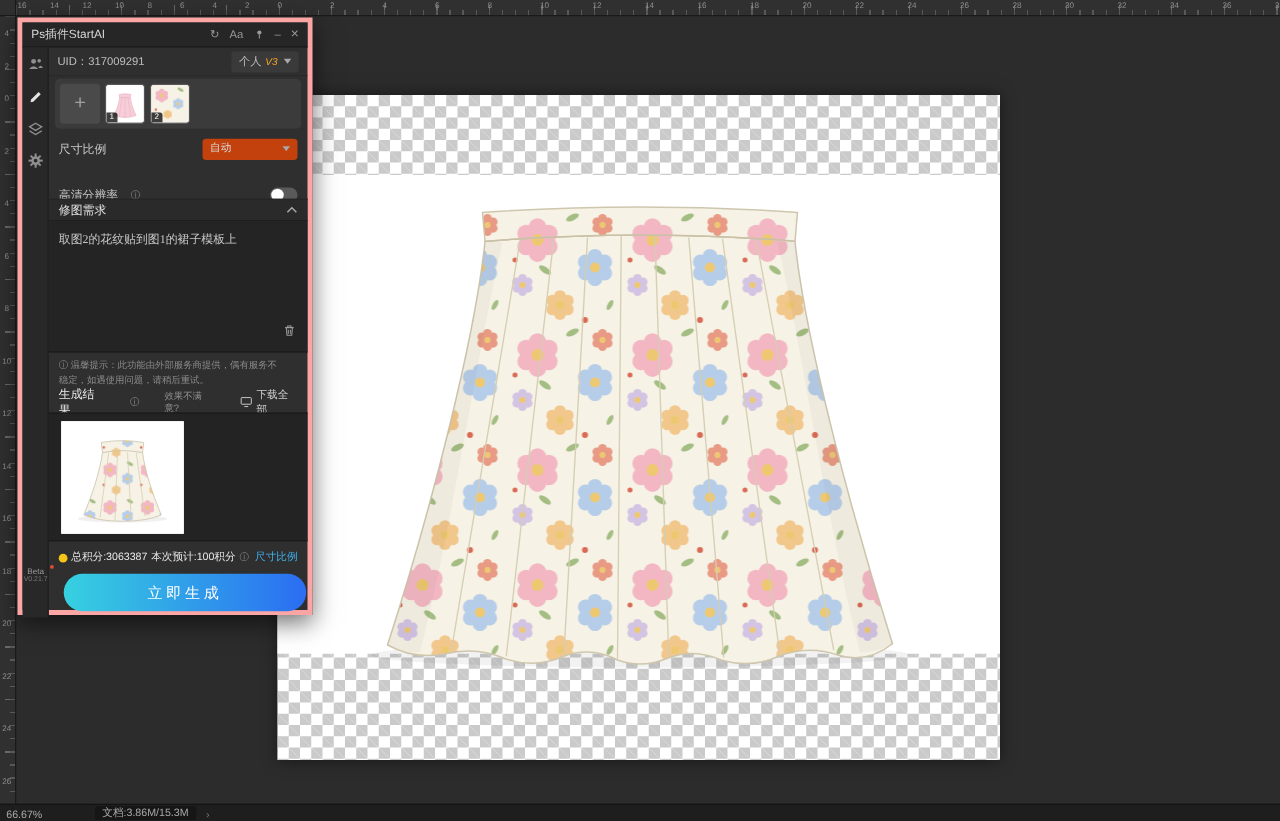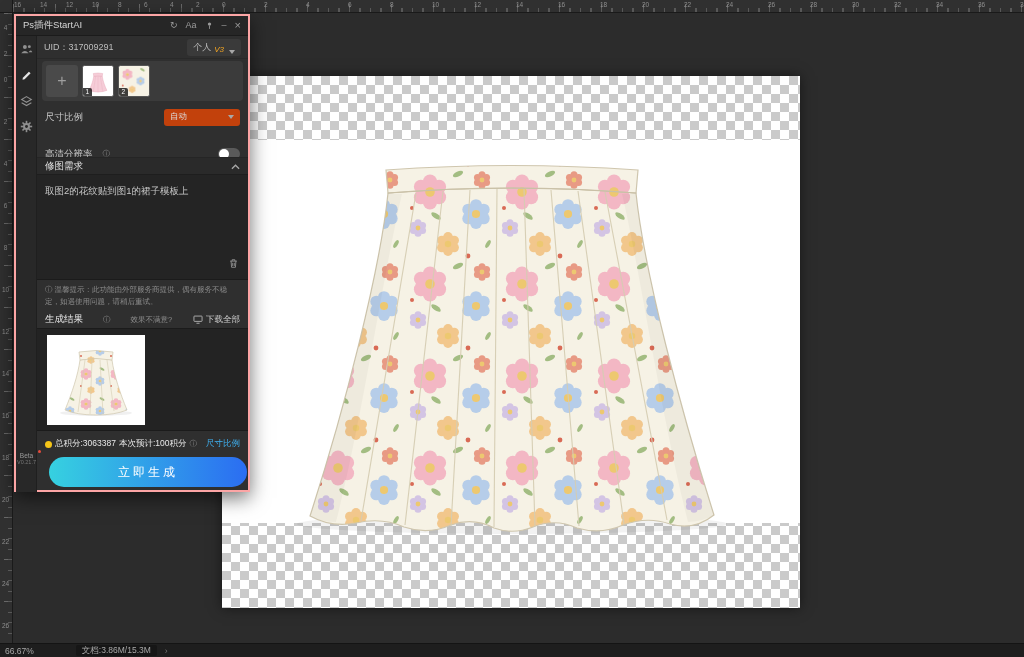--- a/index.html
+++ b/index.html
@@ -31,39 +31,39 @@
     box-shadow:0 0 12px rgba(0,0,0,.5)}
   .checker{position:absolute;inset:0;background-color:#fff;
     background-image:linear-gradient(45deg,#cacaca 25%,transparent 25%,transparent 75%,#cacaca 75%),
                      linear-gradient(45deg,#cacaca 25%,transparent 25%,transparent 75%,#cacaca 75%);
     background-size:18px 18px;background-position:0 0,9px 9px}
   .photo{position:absolute;left:0;right:0;top:64px;bottom:85px;background:#fff}
   .skirt-svg{position:absolute;inset:0;width:100%;height:100%}
 
   
   .panel{position:absolute;left:14px;top:14px;width:236px;height:478px;background:#2f2f2f;
-    border:2px solid #fca5a5;box-shadow:0 6px 18px rgba(0,0,0,.55);z-index:10;color:#c9c9c9}
+    border:4px solid #fca5a5;box-shadow:0 6px 18px rgba(0,0,0,.55);z-index:10;color:#c9c9c9}
   .titlebar{height:20px;display:flex;align-items:center;padding:0 7px;background:#262626;
     border-bottom:1px solid #1b1b1b}
   .titlebar .title{font-size:9.5px;color:#d6d6d6}
   .tb-icons{margin-left:auto;display:flex;align-items:center;gap:8px;color:#9a9a9a}
   .tb-icons span{font-size:9px;line-height:1;cursor:default;display:inline-flex;align-items:center}
   .panel-body{display:flex;height:456px}
   .strip{width:21px;background:#282828;border-right:1px solid #1f1f1f;position:relative;flex:0 0 21px}
   .strip .sicon{position:absolute;left:0;width:21px;display:flex;justify-content:center}
   .beta{position:absolute;bottom:26px;left:0;width:21px;text-align:center;line-height:1.2}
   .beta .b1{font-size:6.5px;color:#9a9a9a;position:relative}
   .beta .b1 i{position:absolute;top:-2px;right:-4px;width:3px;height:3px;border-radius:50%;
     background:#e84b3c;display:block;font-style:normal}
   .beta .b2{font-size:5.5px;color:#767676}
   .main{position:relative;flex:1}
 
   .uid-row{position:absolute;left:0;top:0;right:0;height:23px;display:flex;align-items:center;
     padding:0 7px;font-size:9px;color:#bdbdbd;border-bottom:1px solid #292929}
-  .acct{margin-left:auto;display:flex;align-items:flex-end;gap:3px;background:#3a3a3a;
+  .acct{margin-left:auto;display:flex;align-items:center;gap:3px;background:#3a3a3a;
     border-radius:3px;padding:2px 6px;cursor:pointer}
   .acct .lvl{color:#f5a623;font-style:italic;font-weight:normal;font-size:8px}
   .caret-down{width:0;height:0;border-left:3px solid transparent;border-right:3px solid transparent;
     border-top:4px solid #a8a8a8;margin-left:2px}
 
   .thumbs{position:absolute;left:5px;right:5px;top:25px;height:40px;background:#3b3b3b;
     border-radius:4px;display:flex;align-items:center;gap:4px;padding:4px}
   .plusbox{width:32px;height:32px;background:#4a4a4a;border-radius:3px;color:#9f9f9f;
     font-size:16px;display:flex;align-items:center;justify-content:center;cursor:pointer}
   .thumb{width:32px;height:32px;border-radius:3px;overflow:hidden;position:relative;
@@ -84,21 +84,21 @@
   .toggle .knob{position:absolute;left:1px;top:1px;width:10px;height:10px;border-radius:50%;background:#fff}
 
   .req-header{top:121px;height:18px;background:#2a2a2a;border-top:1px solid #252525;
     border-bottom:1px solid #1e1e1e;color:#e2e2e2;cursor:pointer}
   .chev-up{margin-left:auto}
 
   .prompt-box{position:absolute;left:0;right:0;top:139px;height:105px;background:#242424;
     border-bottom:1px solid #1b1b1b}
   .prompt-box textarea{width:100%;height:88px;background:transparent;border:none;resize:none;
     outline:none;color:#c6c6c6;font-size:9.5px;line-height:1.6;padding:8px;
-    font-family:Liberation Sans, sans-serif}
+    font-family:Liberation Serif, serif}
   .trash{position:absolute;right:9px;bottom:6px;cursor:pointer}
 
   .tip{position:absolute;left:0;right:10px;top:248px;padding:0 8px;font-size:7.5px;color:#8a8a8a;
     line-height:1.55}
 
   .res-header{top:276px;height:15px;gap:20px}
   .res-header .rh-title{color:#e8e8e8;font-size:9.5px}
   .rh-hint{font-size:7.5px;color:#8f8f8f}
   .dl{margin-left:auto;display:flex;align-items:center;gap:3px;color:#cfcfcf;font-size:8.5px;cursor:pointer}
 

